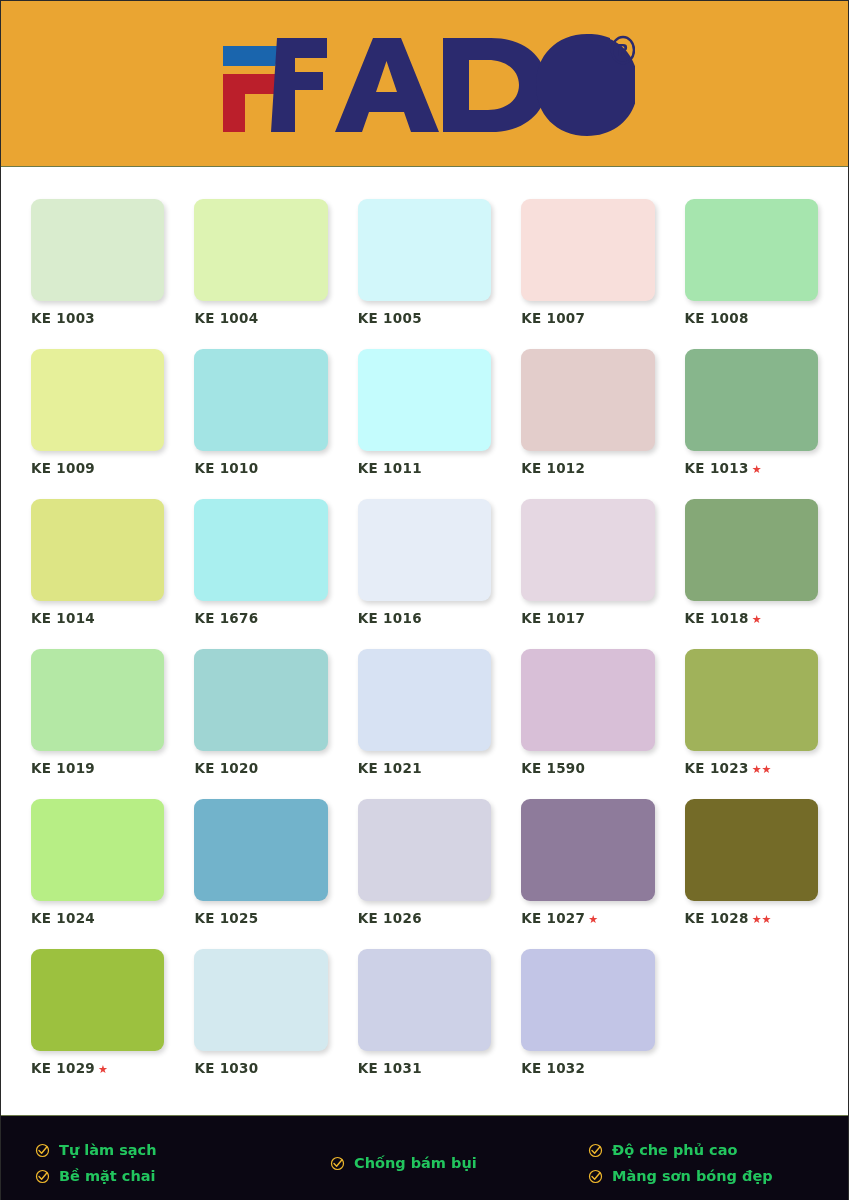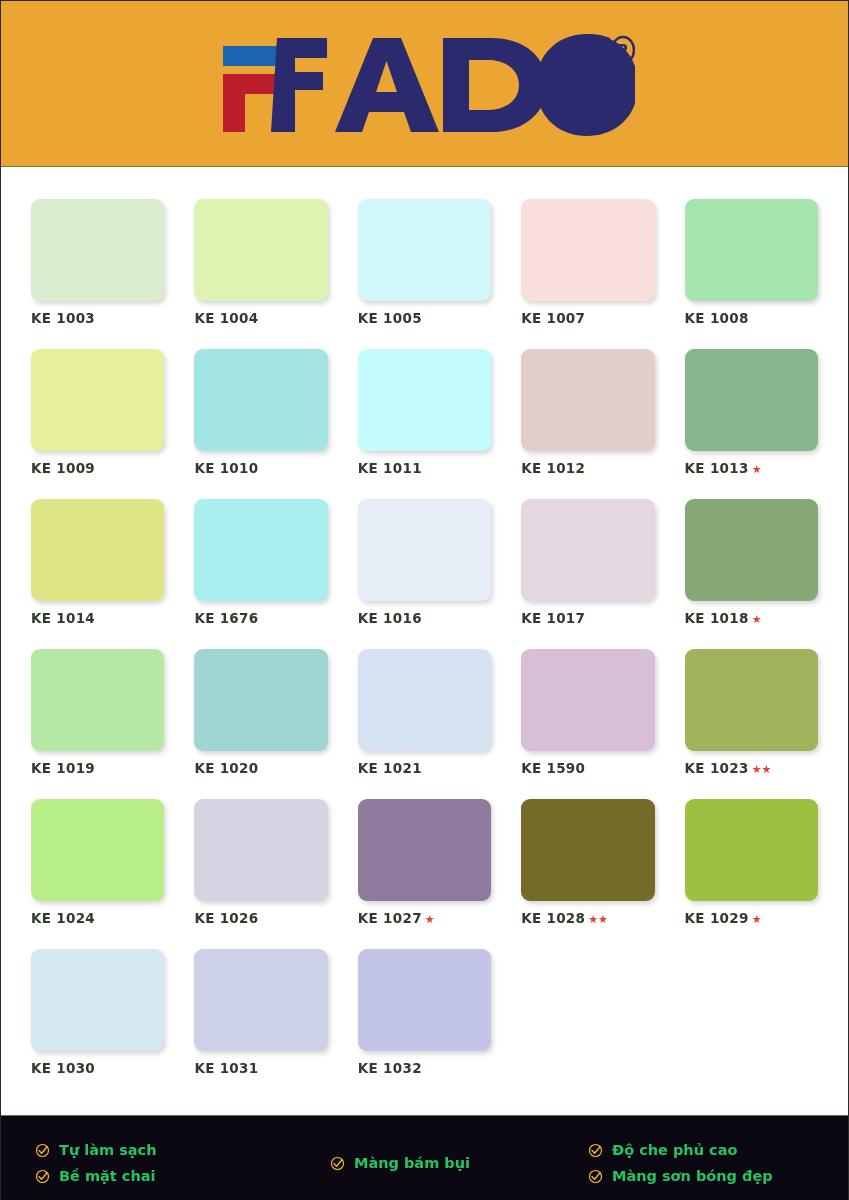--- a/index.html
+++ b/index.html
@@ -258,20 +258,26 @@
             <span class="stars">★★</span>
           </div>
         </div>
         <div class="cell">
           <div class="swatch" style="background: rgb(183, 238, 133);"></div>
           <div class="label">
             <span>KE 1024</span>
           </div>
         </div>
         <div class="cell">
+          <div class="swatch" style="background: rgb(114, 179, 203);"></div>
+          <div class="label">
+            <span>KE 1025</span>
+          </div>
+        </div>
+        <div class="cell">
           <div class="swatch" style="background: rgb(213, 212, 227);"></div>
           <div class="label">
             <span>KE 1026</span>
           </div>
         </div>
         <div class="cell">
           <div class="swatch" style="background: rgb(142, 123, 155);"></div>
           <div class="label">
             <span>KE 1027</span>
             <span class="stars">★</span>
@@ -334,21 +340,21 @@
         </div>
       </div>
     <div class="feat-col c2" id="feat-col-1">
         <div class="feat">
           <span class="check">
             <svg width="15" height="15" viewBox="0 0 15 15">
               <circle cx="7.5" cy="7.5" r="6" fill="none" stroke="#f0b82c" stroke-width="1.2"></circle>
               <path d="M4 7.6 L6.6 10.2 L12 3.8" fill="none" stroke="#f0b82c" stroke-width="1.4" stroke-linecap="round" stroke-linejoin="round"></path>
             </svg>
           </span>
-          <span>Màng bám bụi</span>
+          <span>Chống bám bụi</span>
         </div>
       </div>
     <div class="feat-col c3" id="feat-col-2">
         <div class="feat">
           <span class="check">
             <svg width="15" height="15" viewBox="0 0 15 15">
               <circle cx="7.5" cy="7.5" r="6" fill="none" stroke="#f0b82c" stroke-width="1.2"></circle>
               <path d="M4 7.6 L6.6 10.2 L12 3.8" fill="none" stroke="#f0b82c" stroke-width="1.4" stroke-linecap="round" stroke-linejoin="round"></path>
             </svg>
           </span>

